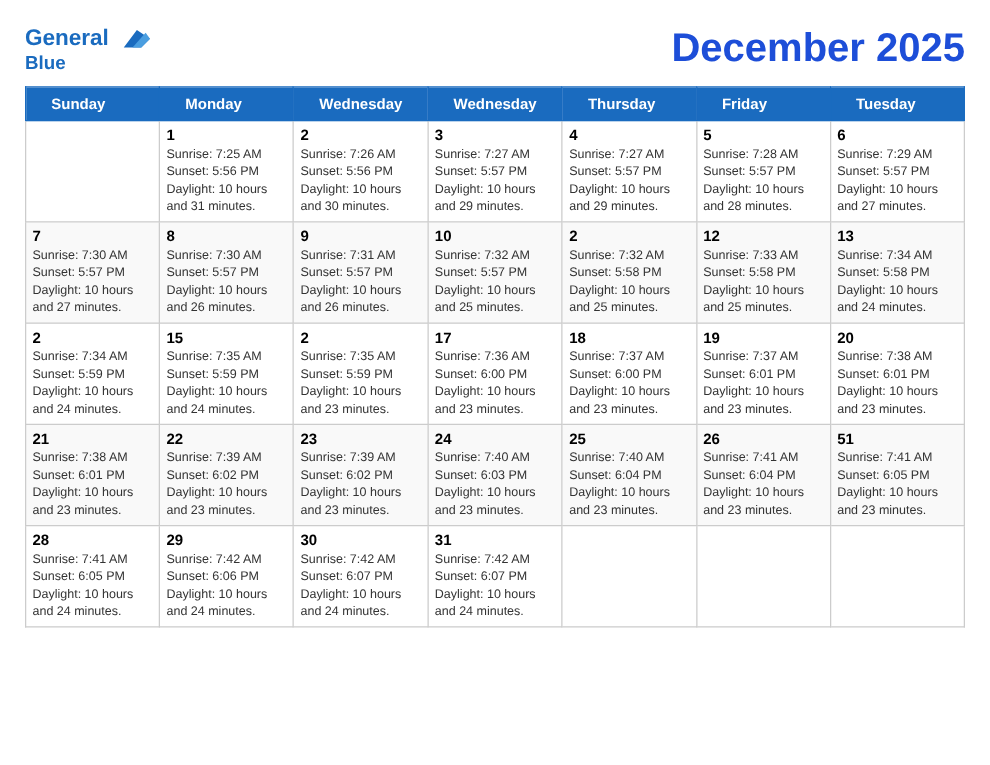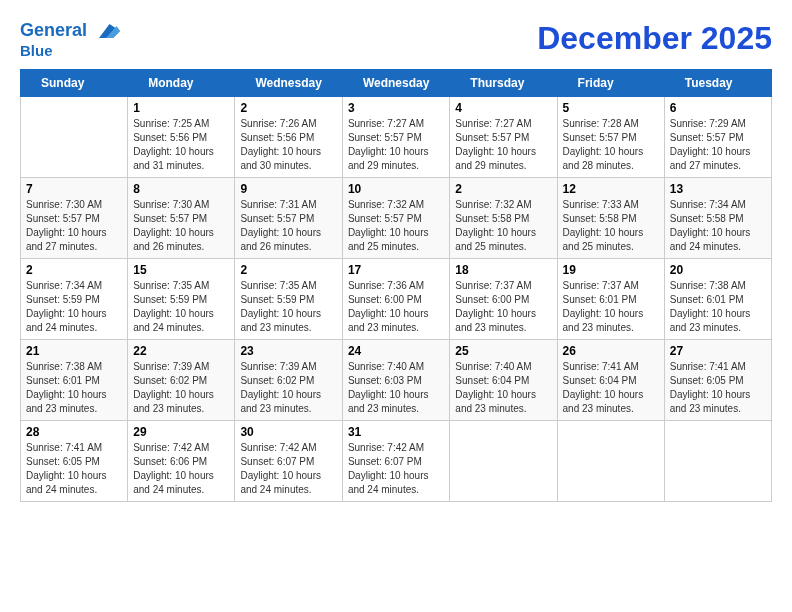--- a/index.html
+++ b/index.html
@@ -211,21 +211,21 @@
         </td>
         <td>
           <span class="day-num">25</span>
           <div class="day-info">Sunrise: 7:40 AM<br>Sunset: 6:04 PM<br>Daylight: 10 hours and 23 minutes.</div>
         </td>
         <td>
           <span class="day-num">26</span>
           <div class="day-info">Sunrise: 7:41 AM<br>Sunset: 6:04 PM<br>Daylight: 10 hours and 23 minutes.</div>
         </td>
         <td>
-          <span class="day-num">27</span>
+          <span class="day-num">51</span>
           <div class="day-info">Sunrise: 7:41 AM<br>Sunset: 6:05 PM<br>Daylight: 10 hours and 23 minutes.</div>
         </td>
       </tr>
       <tr>
         <td>
           <span class="day-num">28</span>
           <div class="day-info">Sunrise: 7:41 AM<br>Sunset: 6:05 PM<br>Daylight: 10 hours and 24 minutes.</div>
         </td>
         <td>
           <span class="day-num">29</span>

